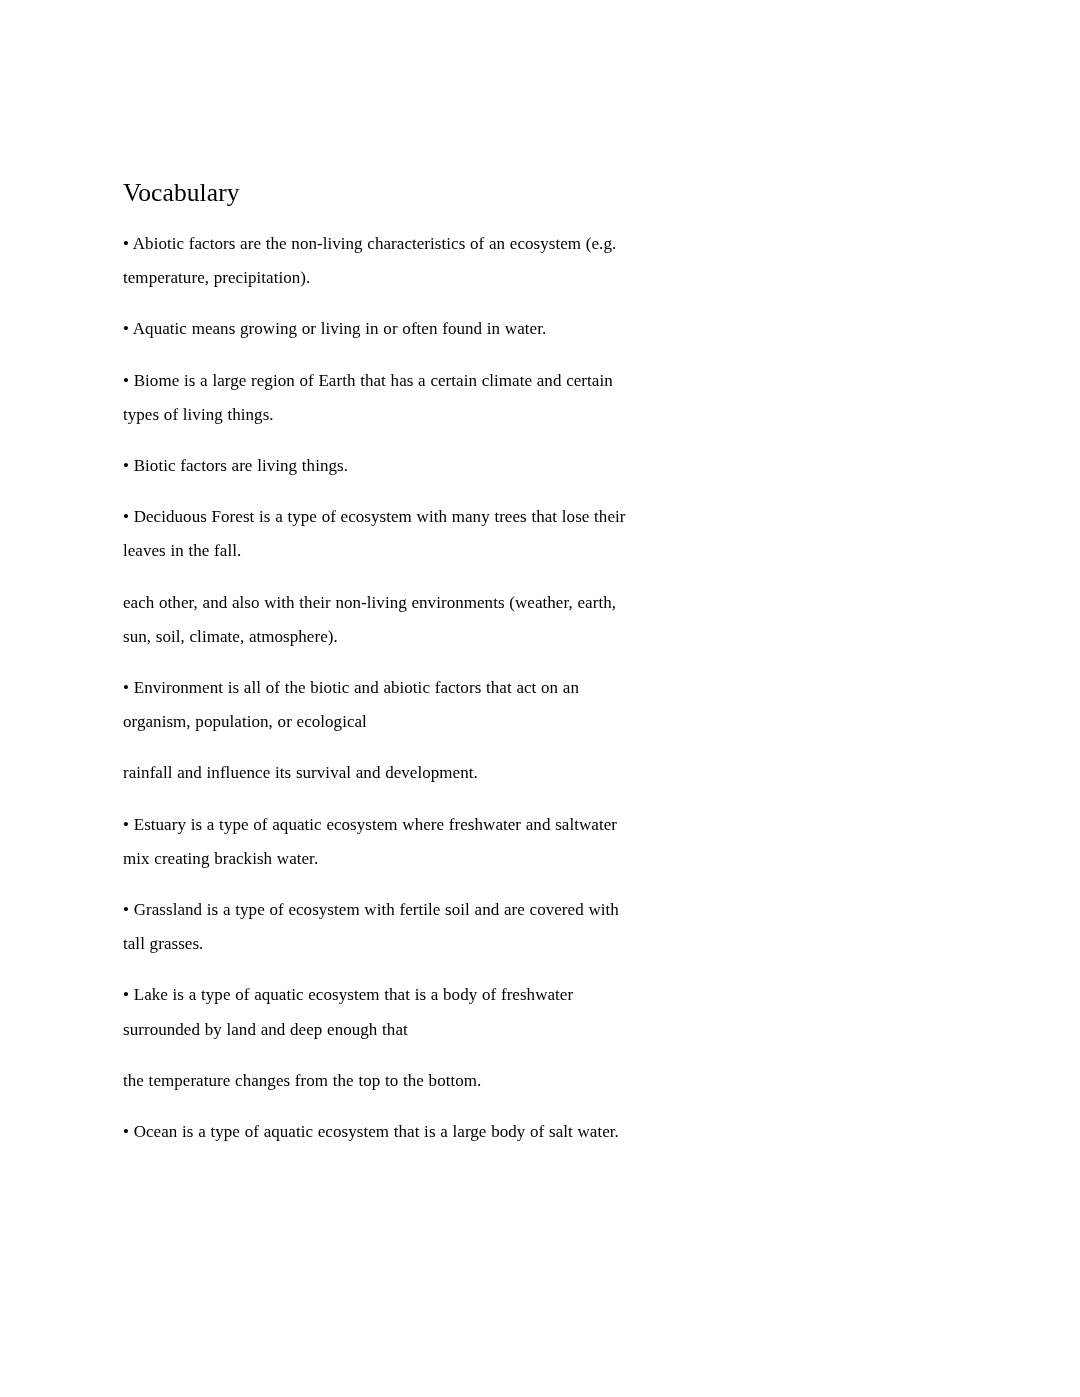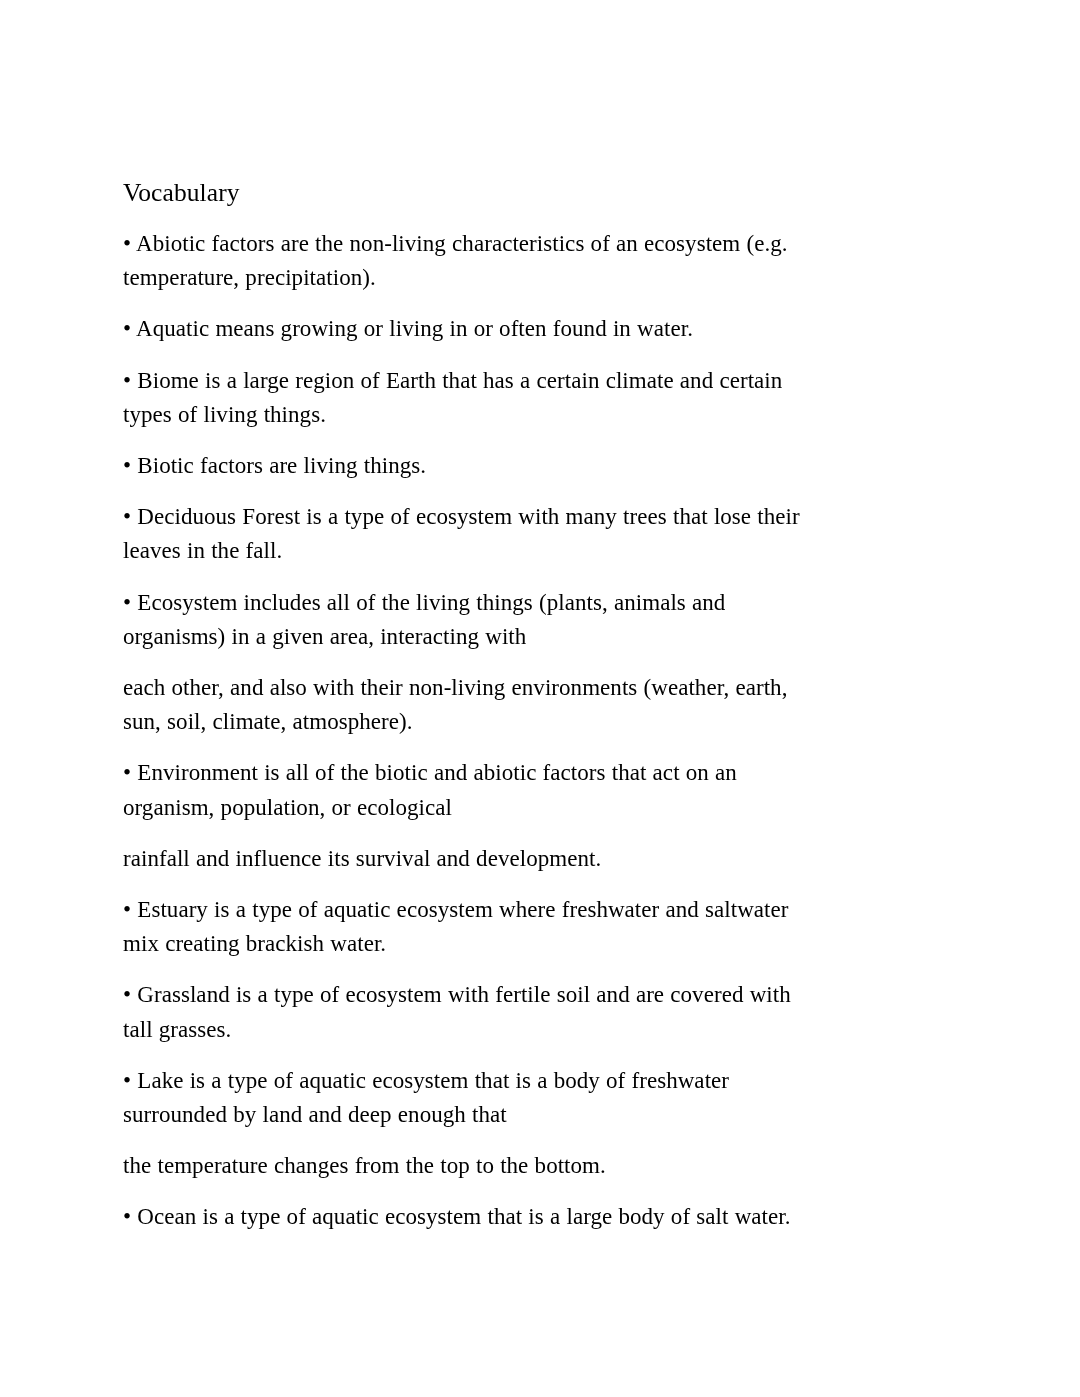--- a/index.html
+++ b/index.html
@@ -37,21 +37,21 @@
   .heading {
     font-size: 25.5px;
     line-height: 34px;
     margin: 0 0 17px 0;
     letter-spacing: 0.1px;
     white-space: pre-wrap;
   }
 
   
   .para {
-    font-size: 23px;
+    font-size: 17px;
     line-height: 34.2px;
     margin: 0 0 17px 0;
     letter-spacing: 0.05px;
     word-spacing: 0.4px;
     white-space: pre-wrap;
     text-indent: 0;
   }
   .para:last-child {
     margin-bottom: 16px;
   }
@@ -76,22 +76,20 @@
 
     <p class="para">• Biome is a large region of Earth that has a certain climate and certain
 types of living things.</p>
 
     <p class="para">• Biotic factors are living things.</p>
 
     <p class="para">• Deciduous Forest is a type of ecosystem with many trees that lose their
 leaves in the fall.</p>
 
 
-    <p class="para">• Ecosystem includes all of the living things (plants, animals and
-organisms) in a given area, interacting with</p>
 
     <p class="para cont">each other, and also with their non-living environments (weather, earth,
 sun, soil, climate, atmosphere).</p>
 
     <p class="para">• Environment is all of the biotic and abiotic factors that act on an
 organism, population, or ecological</p>
 
     <p class="para cont">rainfall and influence its survival and development.</p>
 
     <p class="para">• Estuary is a type of aquatic ecosystem where freshwater and saltwater

